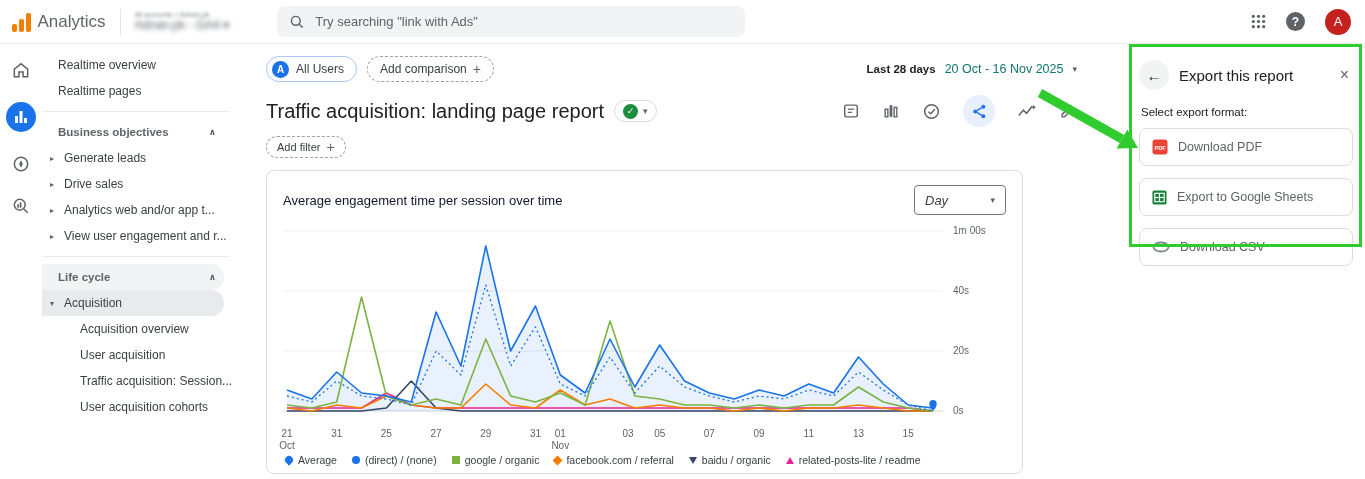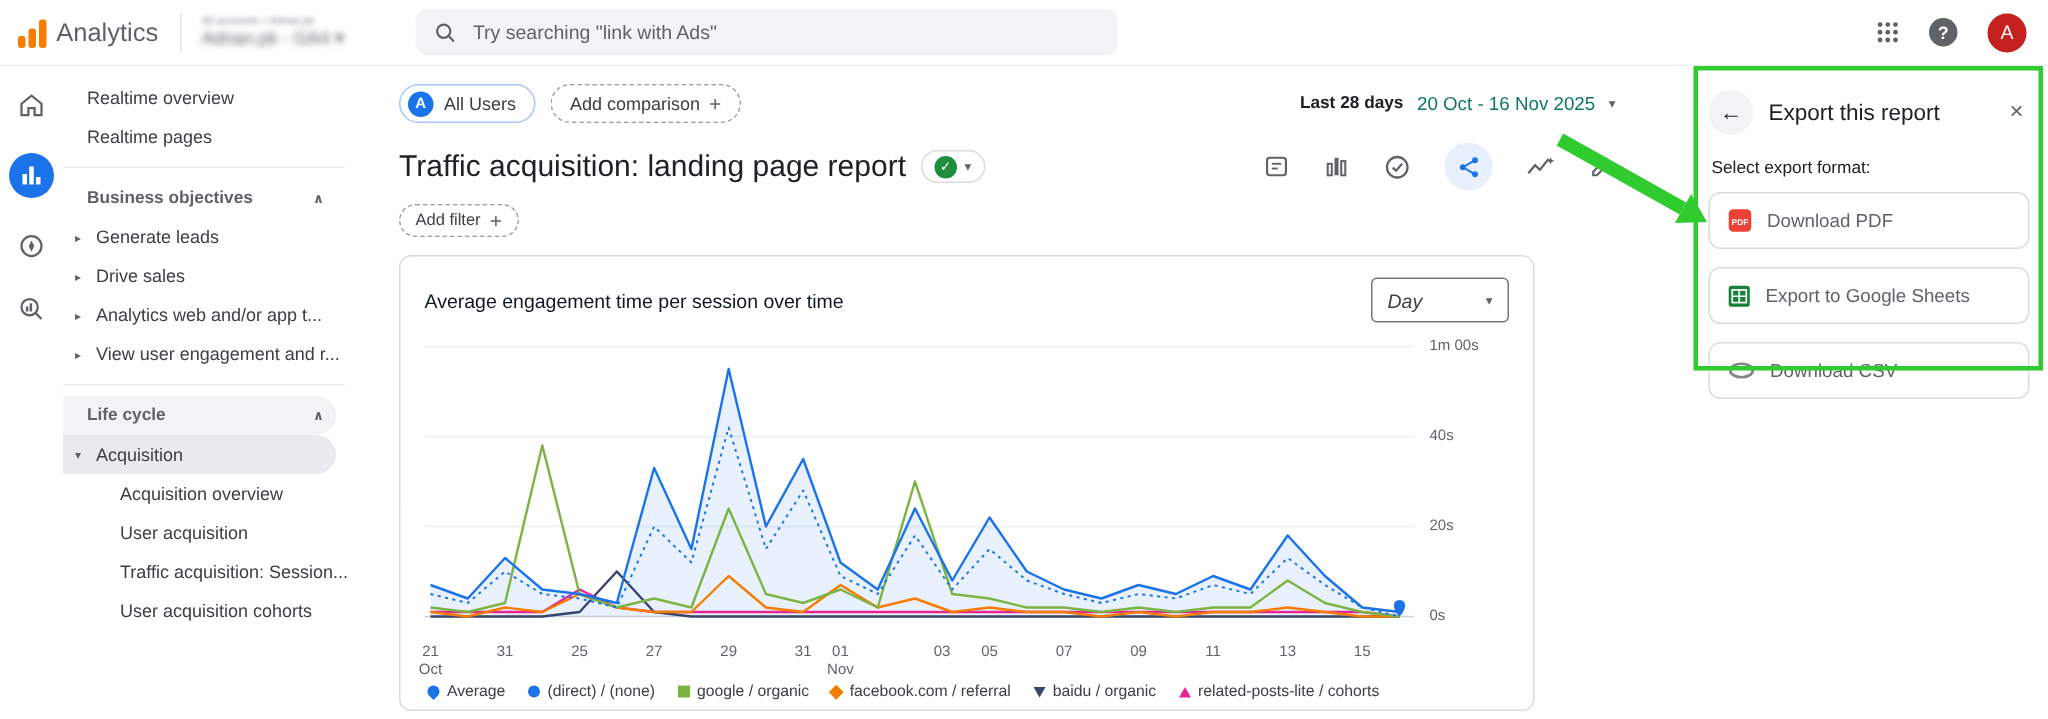--- a/index.html
+++ b/index.html
@@ -398,21 +398,21 @@
             <span class="legend-item">
               <span class="marker m-diamond" style="color: rgb(245, 124, 0);"></span>
               <span>facebook.com / referral</span>
             </span>
             <span class="legend-item">
               <span class="marker m-triangle-down" style="color: rgb(55, 68, 107);"></span>
               <span>baidu / organic</span>
             </span>
             <span class="legend-item">
               <span class="marker m-triangle-up" style="color: rgb(229, 37, 146);"></span>
-              <span>related-posts-lite / cohorts</span>
+              <span>related-posts-lite / readme</span>
             </span>
           </div>
       </section>
     </main>
 
     <aside class="export">
       <div class="green-box"></div>
       <div class="exp-head">
         <span class="back-btn">←</span>
         <span class="exp-title">Export this report</span>

